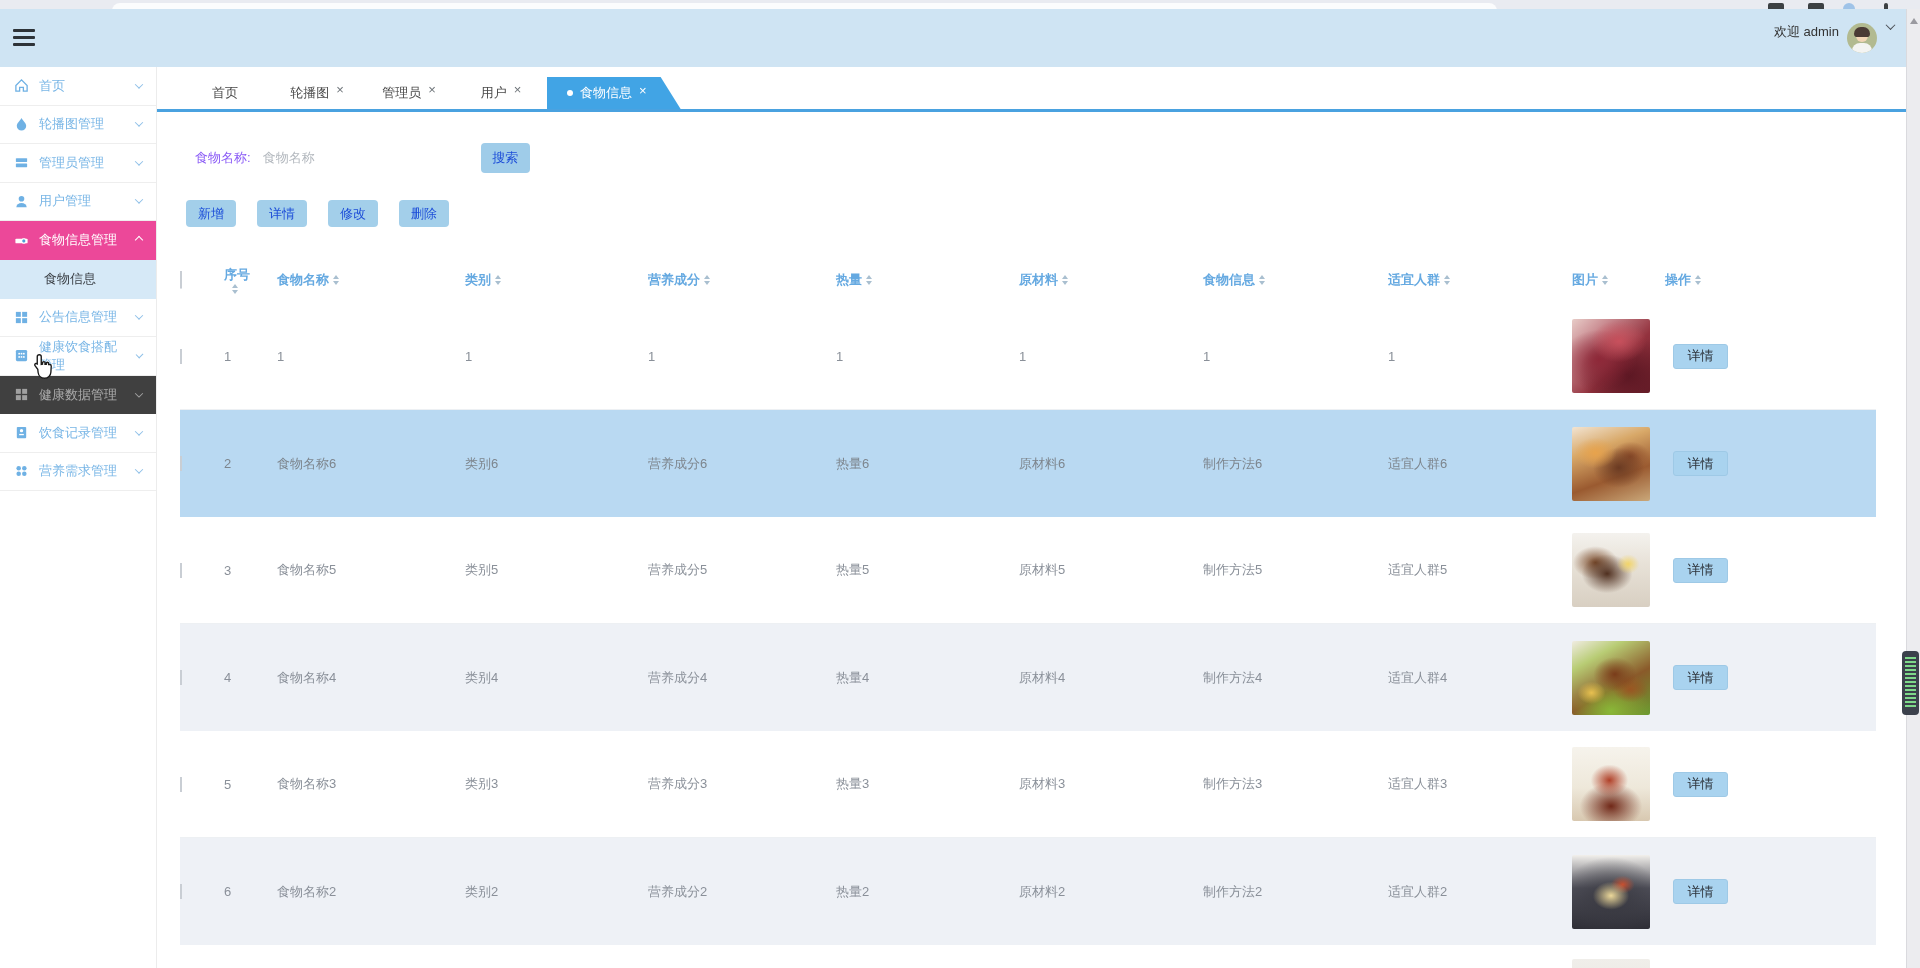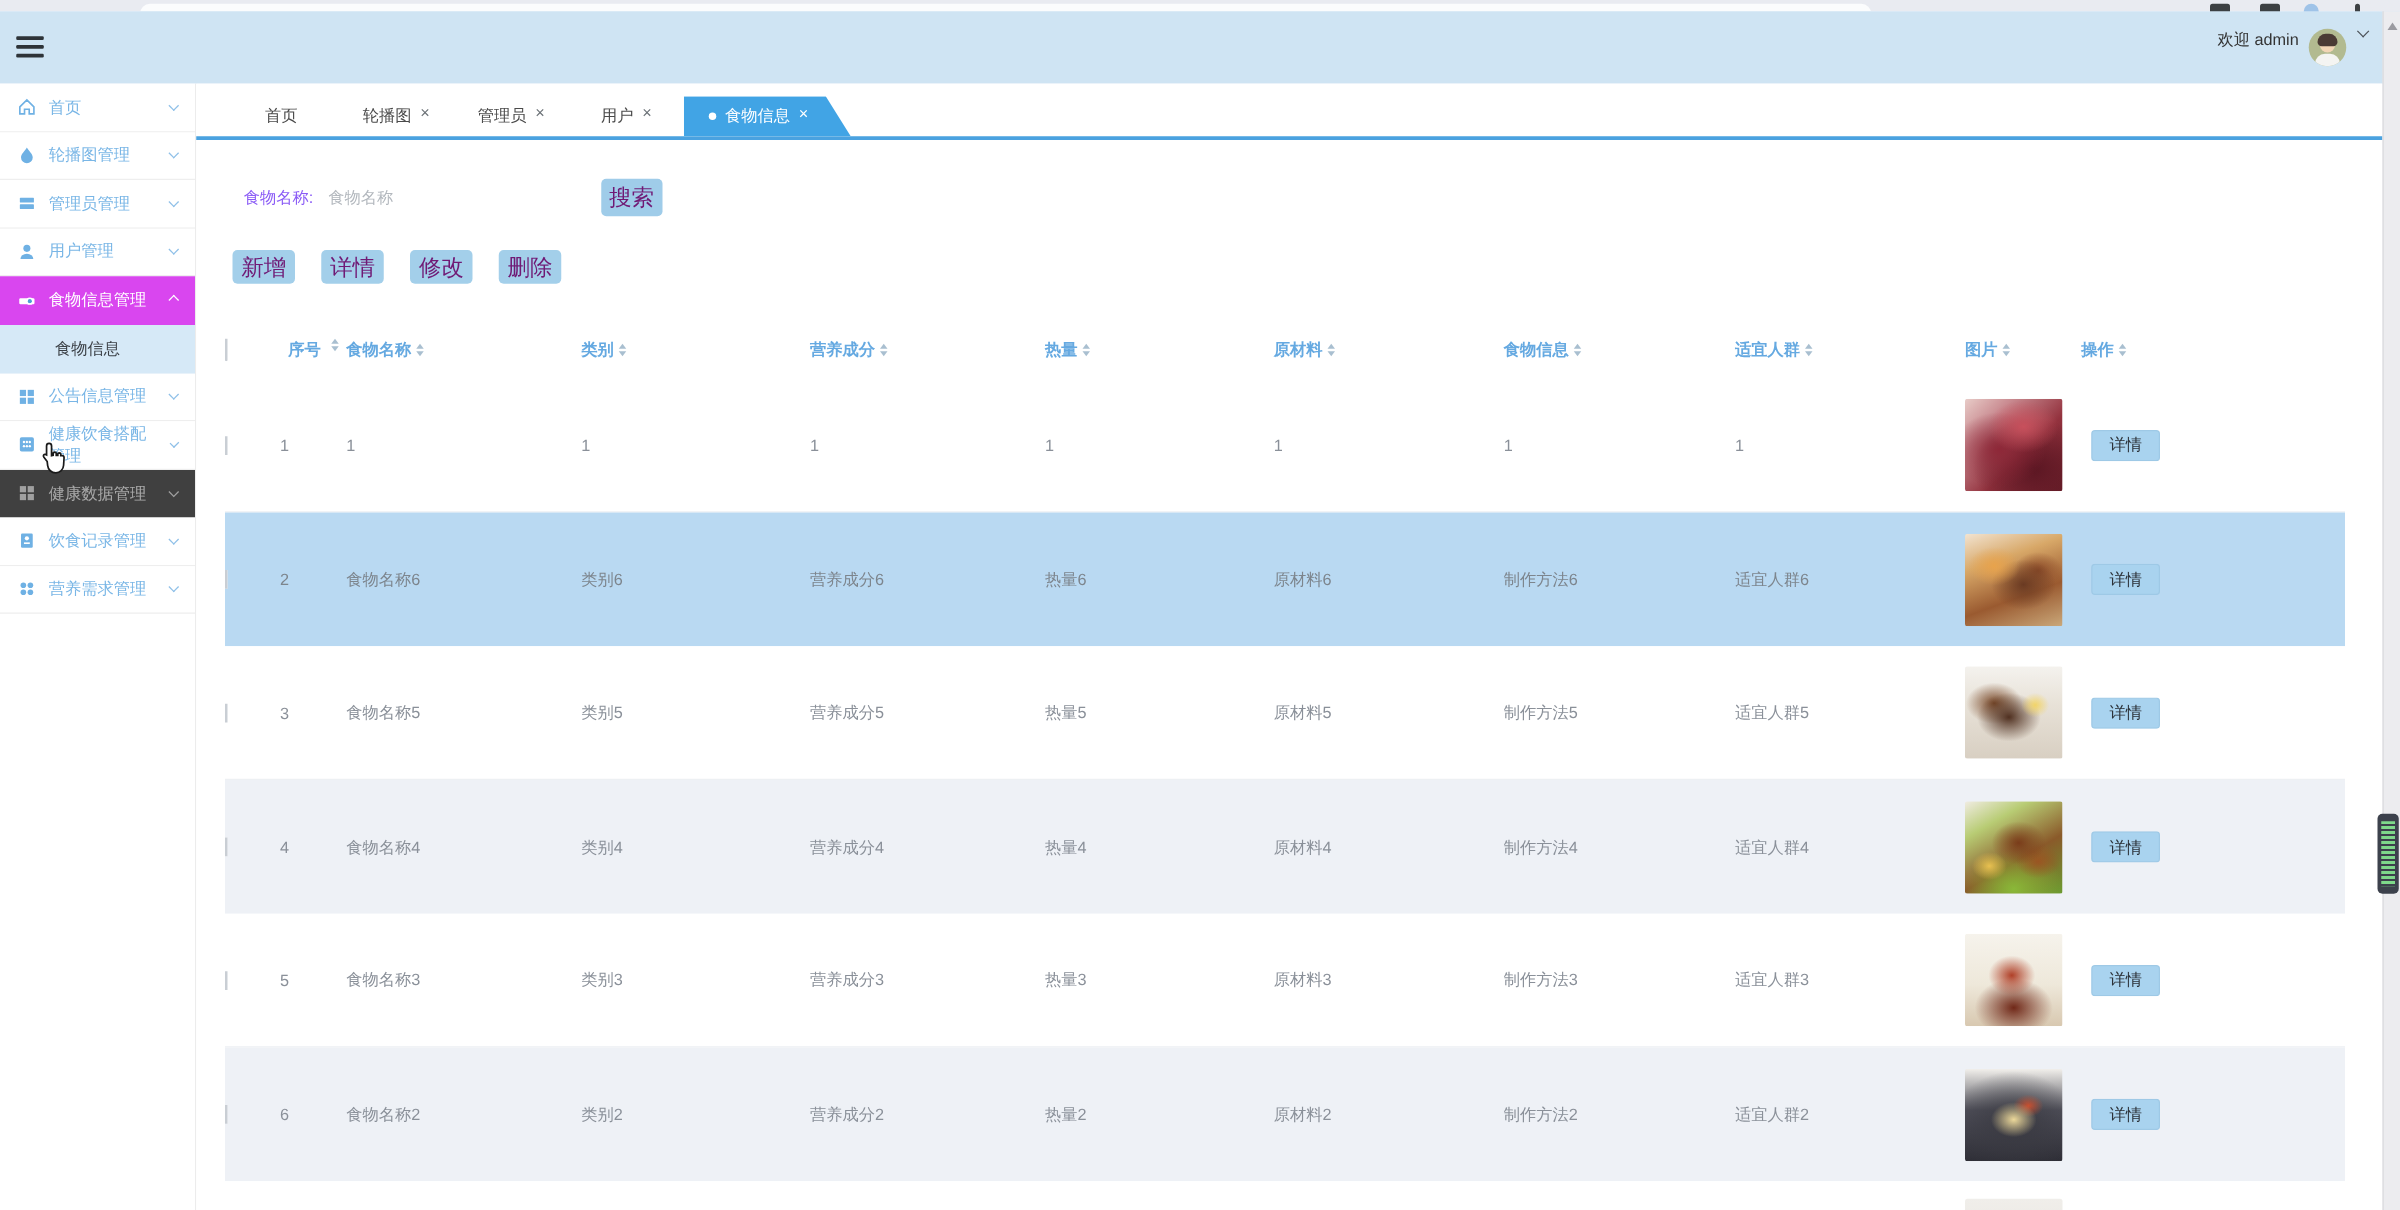--- a/index.html
+++ b/index.html
@@ -25,51 +25,51 @@
   .chev { width:7px; height:7px; border-right:1.6px solid currentColor; border-bottom:1.6px solid currentColor; display:inline-block; }
   .chev.down { transform:rotate(45deg) translate(-1px,-1px); }
   .chev.up { transform:rotate(-135deg); }
   .user-chev { color:#4a4f55; margin-left:2px; }
 
   
   .sidebar { position:absolute; left:0; top:67px; width:157px; height:901px; background:#fff; border-right:1px solid #ececec; }
   .side-item { height:38.5px; display:flex; align-items:center; gap:10px; padding-left:14px; color:#79b6e6; font-size:13px; border-bottom:1px solid #eeeeee; cursor:pointer; background:#fff; }
   .side-item .s-icon { width:15px; height:15px; flex:0 0 15px; display:flex; align-items:center; justify-content:center; color:#6fb1e4; }
   .side-item .chev { color:#8fc0e8; margin-left:auto; margin-right:14px; width:6px; height:6px; }
-  .side-item.active { background:#d946ef; color:#fff; border-bottom:none; }
+  .side-item.active { background:#ec4899; color:#fff; border-bottom:none; }
   .side-item.active .s-icon, .side-item.active .chev { color:#fff; }
   .side-item.faded { background:#404040; color:rgba(255,255,255,0.55); border-bottom:none; }
   .side-item.faded .s-icon, .side-item.faded .chev { color:rgba(255,255,255,0.5); }
   .side-sub { height:39px; display:flex; align-items:center; padding-left:44px; font-size:13px; color:#3a3f45; background:#d6e9f7; cursor:pointer; }
 
   
   .main { position:absolute; left:157px; top:67px; width:1749px; height:901px; background:#fff; }
   .tabbar { height:45px; display:flex; align-items:flex-end; padding-left:22px; border-bottom:3px solid #4aa2e0; background:#fff; }
   .tab { height:32px; min-width:92px; display:flex; align-items:center; justify-content:center; gap:7px; font-size:13px; color:#4a4a4a; cursor:pointer; padding:0 10px; }
   .tab .close-x { color:#6d7378; font-size:13px; position:relative; top:-4px; cursor:pointer; }
   .tab.active { background:#41a4e5; color:#fff; clip-path:polygon(0 0, calc(100% - 20px) 0, 100% 100%, 0 100%); padding:0 34px 0 20px; min-width:120px; }
   .tab.active .close-x { color:#fff; top:-3px; }
   .tab .dot { width:6px; height:6px; border-radius:50%; background:#fff; display:inline-block; }
 
   
   .search-row { margin:30px 0 0 38px; display:flex; align-items:center; height:31px; }
   .search-label { font-size:13px; color:#8b5cf6; margin-right:12px; }
   .search-input { width:160px; height:30px; border:none; outline:none; font-size:13px; color:#333; background:transparent; }
   .search-input::placeholder { color:#b3b8be; }
-  .btn { background:#a3cfea; border:none; border-radius:4px; font-size:18px; color:#701a75; cursor:pointer; font-family:inherit; }
+  .btn { background:#a3cfea; border:none; border-radius:4px; font-size:13px; color:#1d4ed8; cursor:pointer; font-family:inherit; }
   .search-btn { width:49px; height:30px; margin-left:58px; background:#9fcce9; }
   .toolbar { margin:27px 0 0 29px; display:flex; gap:21px;align-items:center; }
   .toolbar .btn { width:50px; height:27px; }
 
   
   .table { margin:30px 0 0 23px; width:1696px; }
   .trow { display:grid; grid-template-columns:44px 53px 188px 183px 188px 183px 184px 185px 184px 93px 1fr; align-items:center; }
   .thead { height:46px; }
   .th { display:flex; align-items:center; gap:4px; font-size:13px; color:#65a9e1; font-weight:bold; cursor:pointer; }
-  .th.seq { flex-direction:row; gap:0; align-items:flex-start; justify-content:center; }
+  .th.seq { flex-direction:column; gap:0; align-items:flex-start; justify-content:center; }
   .th.seq .sort { margin-left:8px; }
   .sort { display:inline-flex; flex-direction:column; gap:2px; }
   .sort i { width:0; height:0; border-left:3.5px solid transparent; border-right:3.5px solid transparent; display:block; }
   .sort .up { border-bottom:4px solid #a9bfd0; }
   .sort .dn { border-top:4px solid #a9bfd0; }
   .checkbox { width:13px; height:13px; border:1px solid #c9ced4; border-radius:2px; background:#fff; cursor:pointer; }
   .drow { height:107px; font-size:13px; color:#8a9099; border-bottom:1px solid #edf0f3; background:#fff; }
   .drow.striped { background:#eef1f6; border-bottom:none; }
   .drow.selected { background:#b9d9f2; border-bottom:none; color:#7d858d; }
   .cell { overflow:hidden; white-space:nowrap; }

